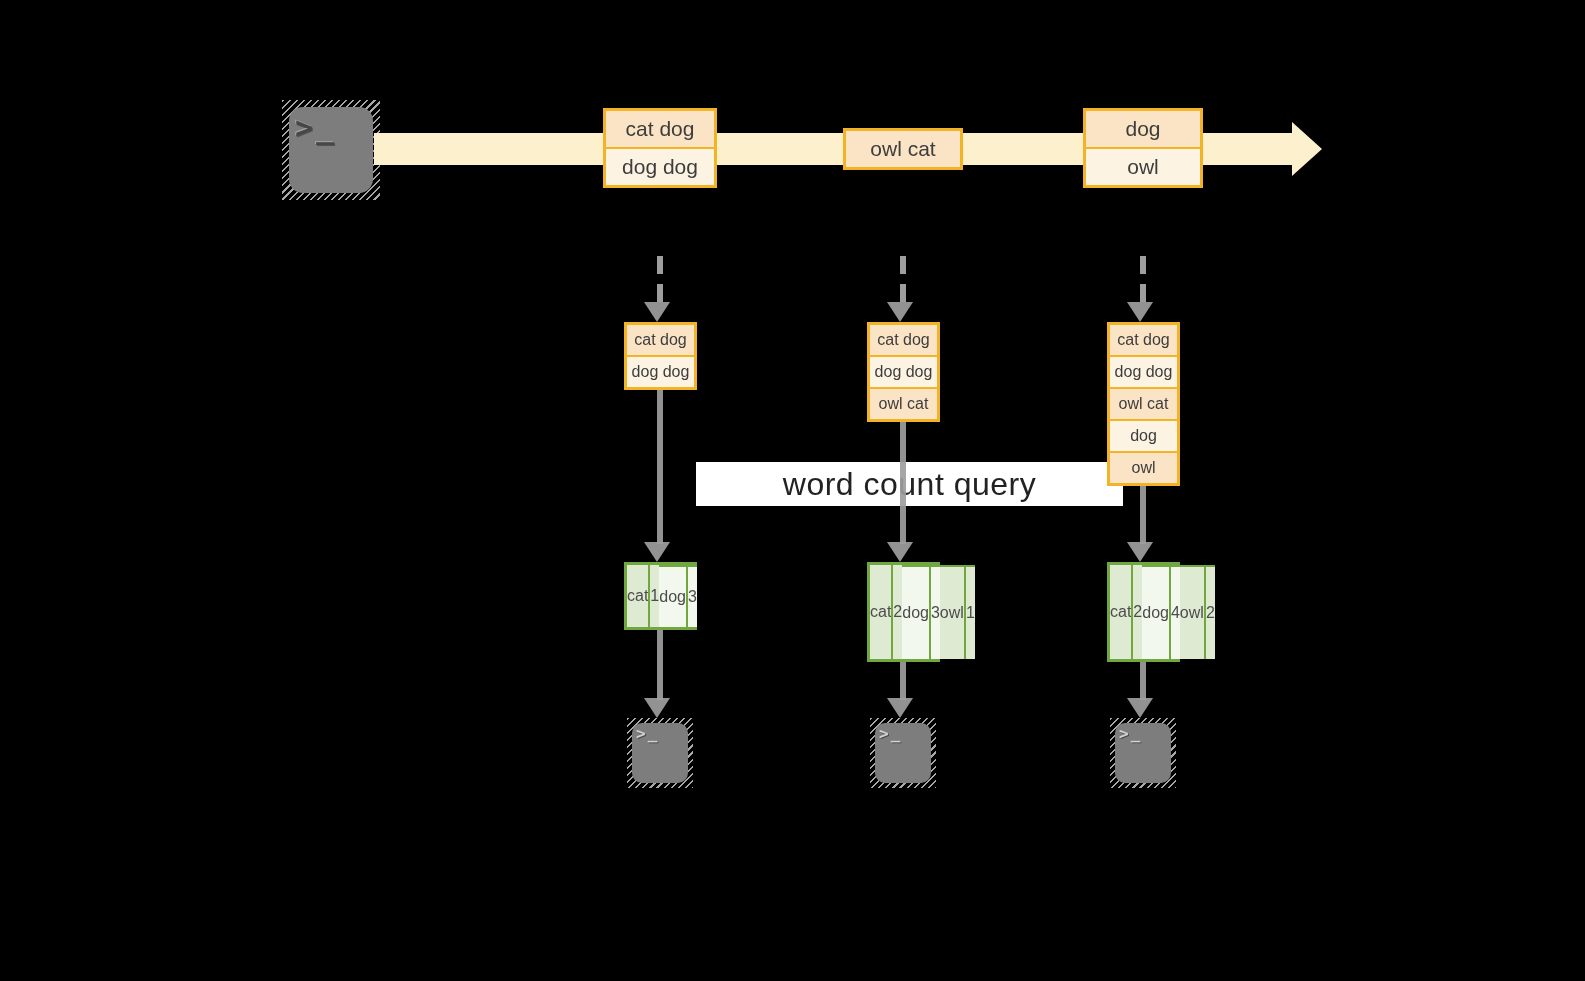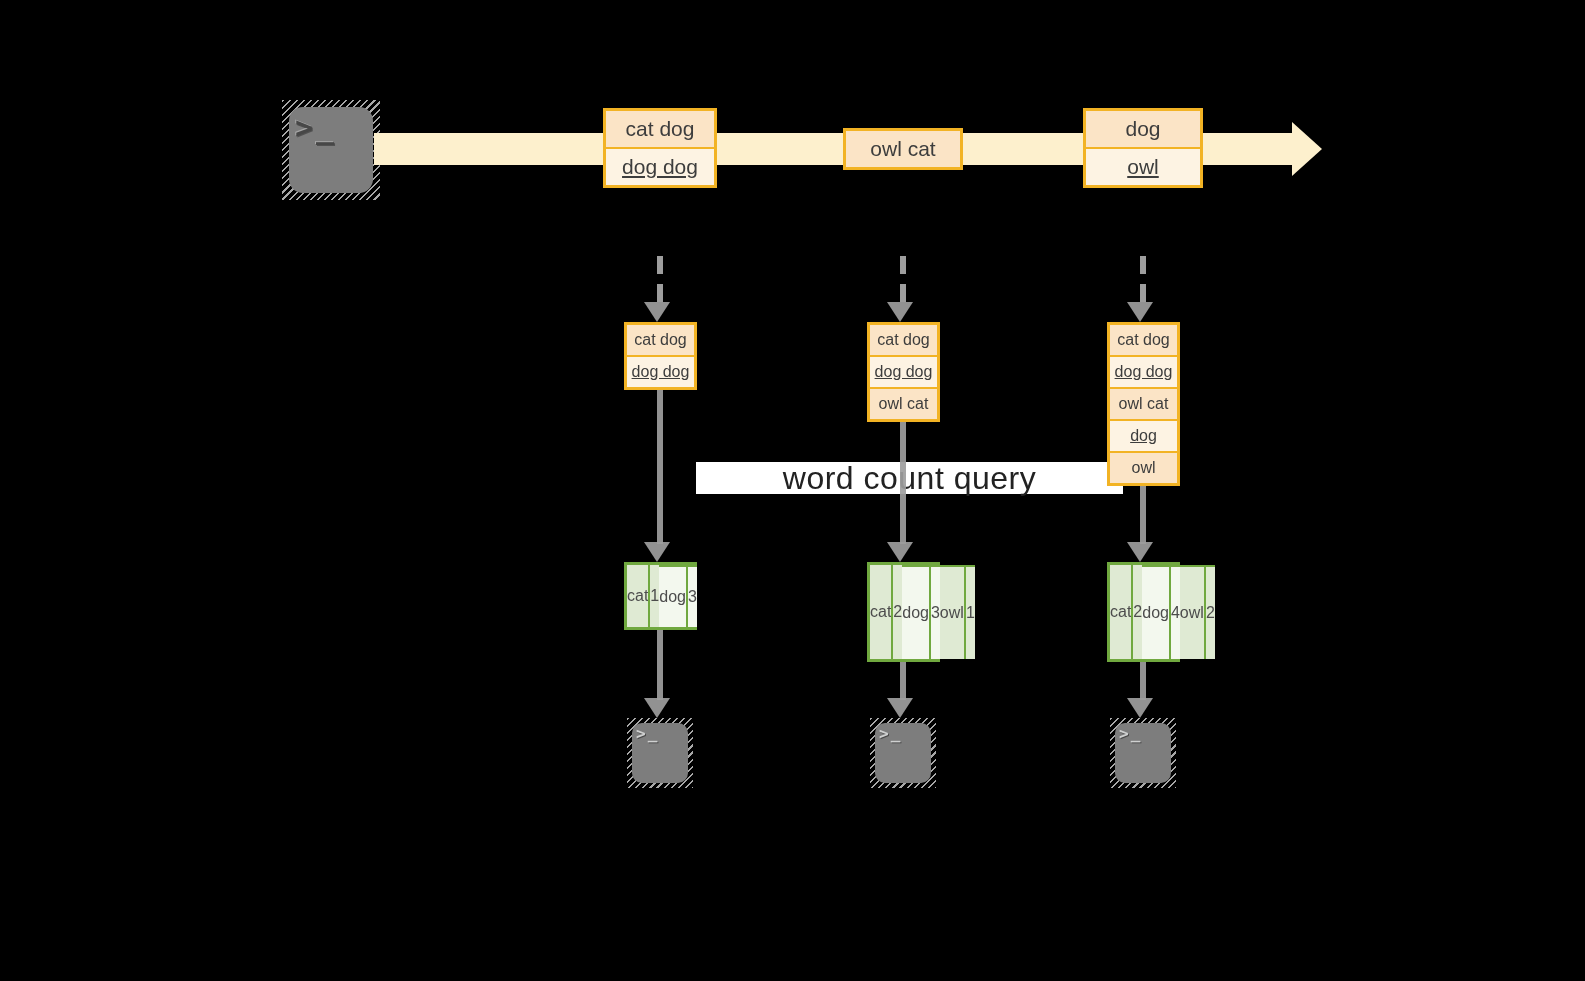--- a/index.html
+++ b/index.html
@@ -38,31 +38,31 @@
                border-left:30px solid var(--stream-fill);border-top:27px solid transparent;border-bottom:27px solid transparent;}
 
   
   .obox{position:absolute;display:flex;flex-direction:column;border:3px solid var(--box-border);z-index:2;}
   .ocell{flex:1;display:flex;align-items:center;justify-content:center;color:var(--text-dark);}
   .ocell + .ocell{border-top:2px solid var(--box-border);}
   .obox.onstream .ocell{font-size:21px;}
   .obox.stack{z-index:7;}
   .obox.stack .ocell{font-size:16px;}
   .fill-dark{background:var(--cell-dark);}
-  .fill-light{background:var(--cell-light);text-decoration:underline;}
+  .fill-light{background:var(--cell-light);}
 
   
   .vdash{position:absolute;width:6px;z-index:3;
          background:repeating-linear-gradient(to bottom,var(--arrow-gray) 0 18px,transparent 18px 28px);}
   .vline{position:absolute;width:6px;background:var(--arrow-gray);opacity:.92;z-index:8;}
   .vhead{position:absolute;width:0;height:0;z-index:8;
          border-left:13px solid transparent;border-right:13px solid transparent;border-top:20px solid var(--arrow-gray);opacity:.92;}
 
   
-  .banner{position:absolute;left:696px;top:462px;width:427px;height:32px;background:var(--banner-bg);z-index:4;
+  .banner{position:absolute;left:696px;top:462px;width:427px;height:44px;background:var(--banner-bg);z-index:4;
           display:flex;align-items:center;justify-content:center;}
   .banner span{font-size:32px;font-weight:300;color:#222;letter-spacing:.5px;}
 
   
   .gtable{position:absolute;display:flex;flex-direction:row;border:3px solid var(--table-border);z-index:6;width:73px;}
   .grow{flex:1;display:flex;}
   .grow + .grow{border-top:2px solid var(--table-border);}
   .gword{flex:13;display:flex;align-items:center;justify-content:center;font-size:16px;color:#4c4c4c;}
   .gnum{flex:8;display:flex;align-items:center;justify-content:center;font-size:16px;color:#4c4c4c;border-left:2px solid var(--table-border);}
   .tint{background:var(--table-row-tint);}

